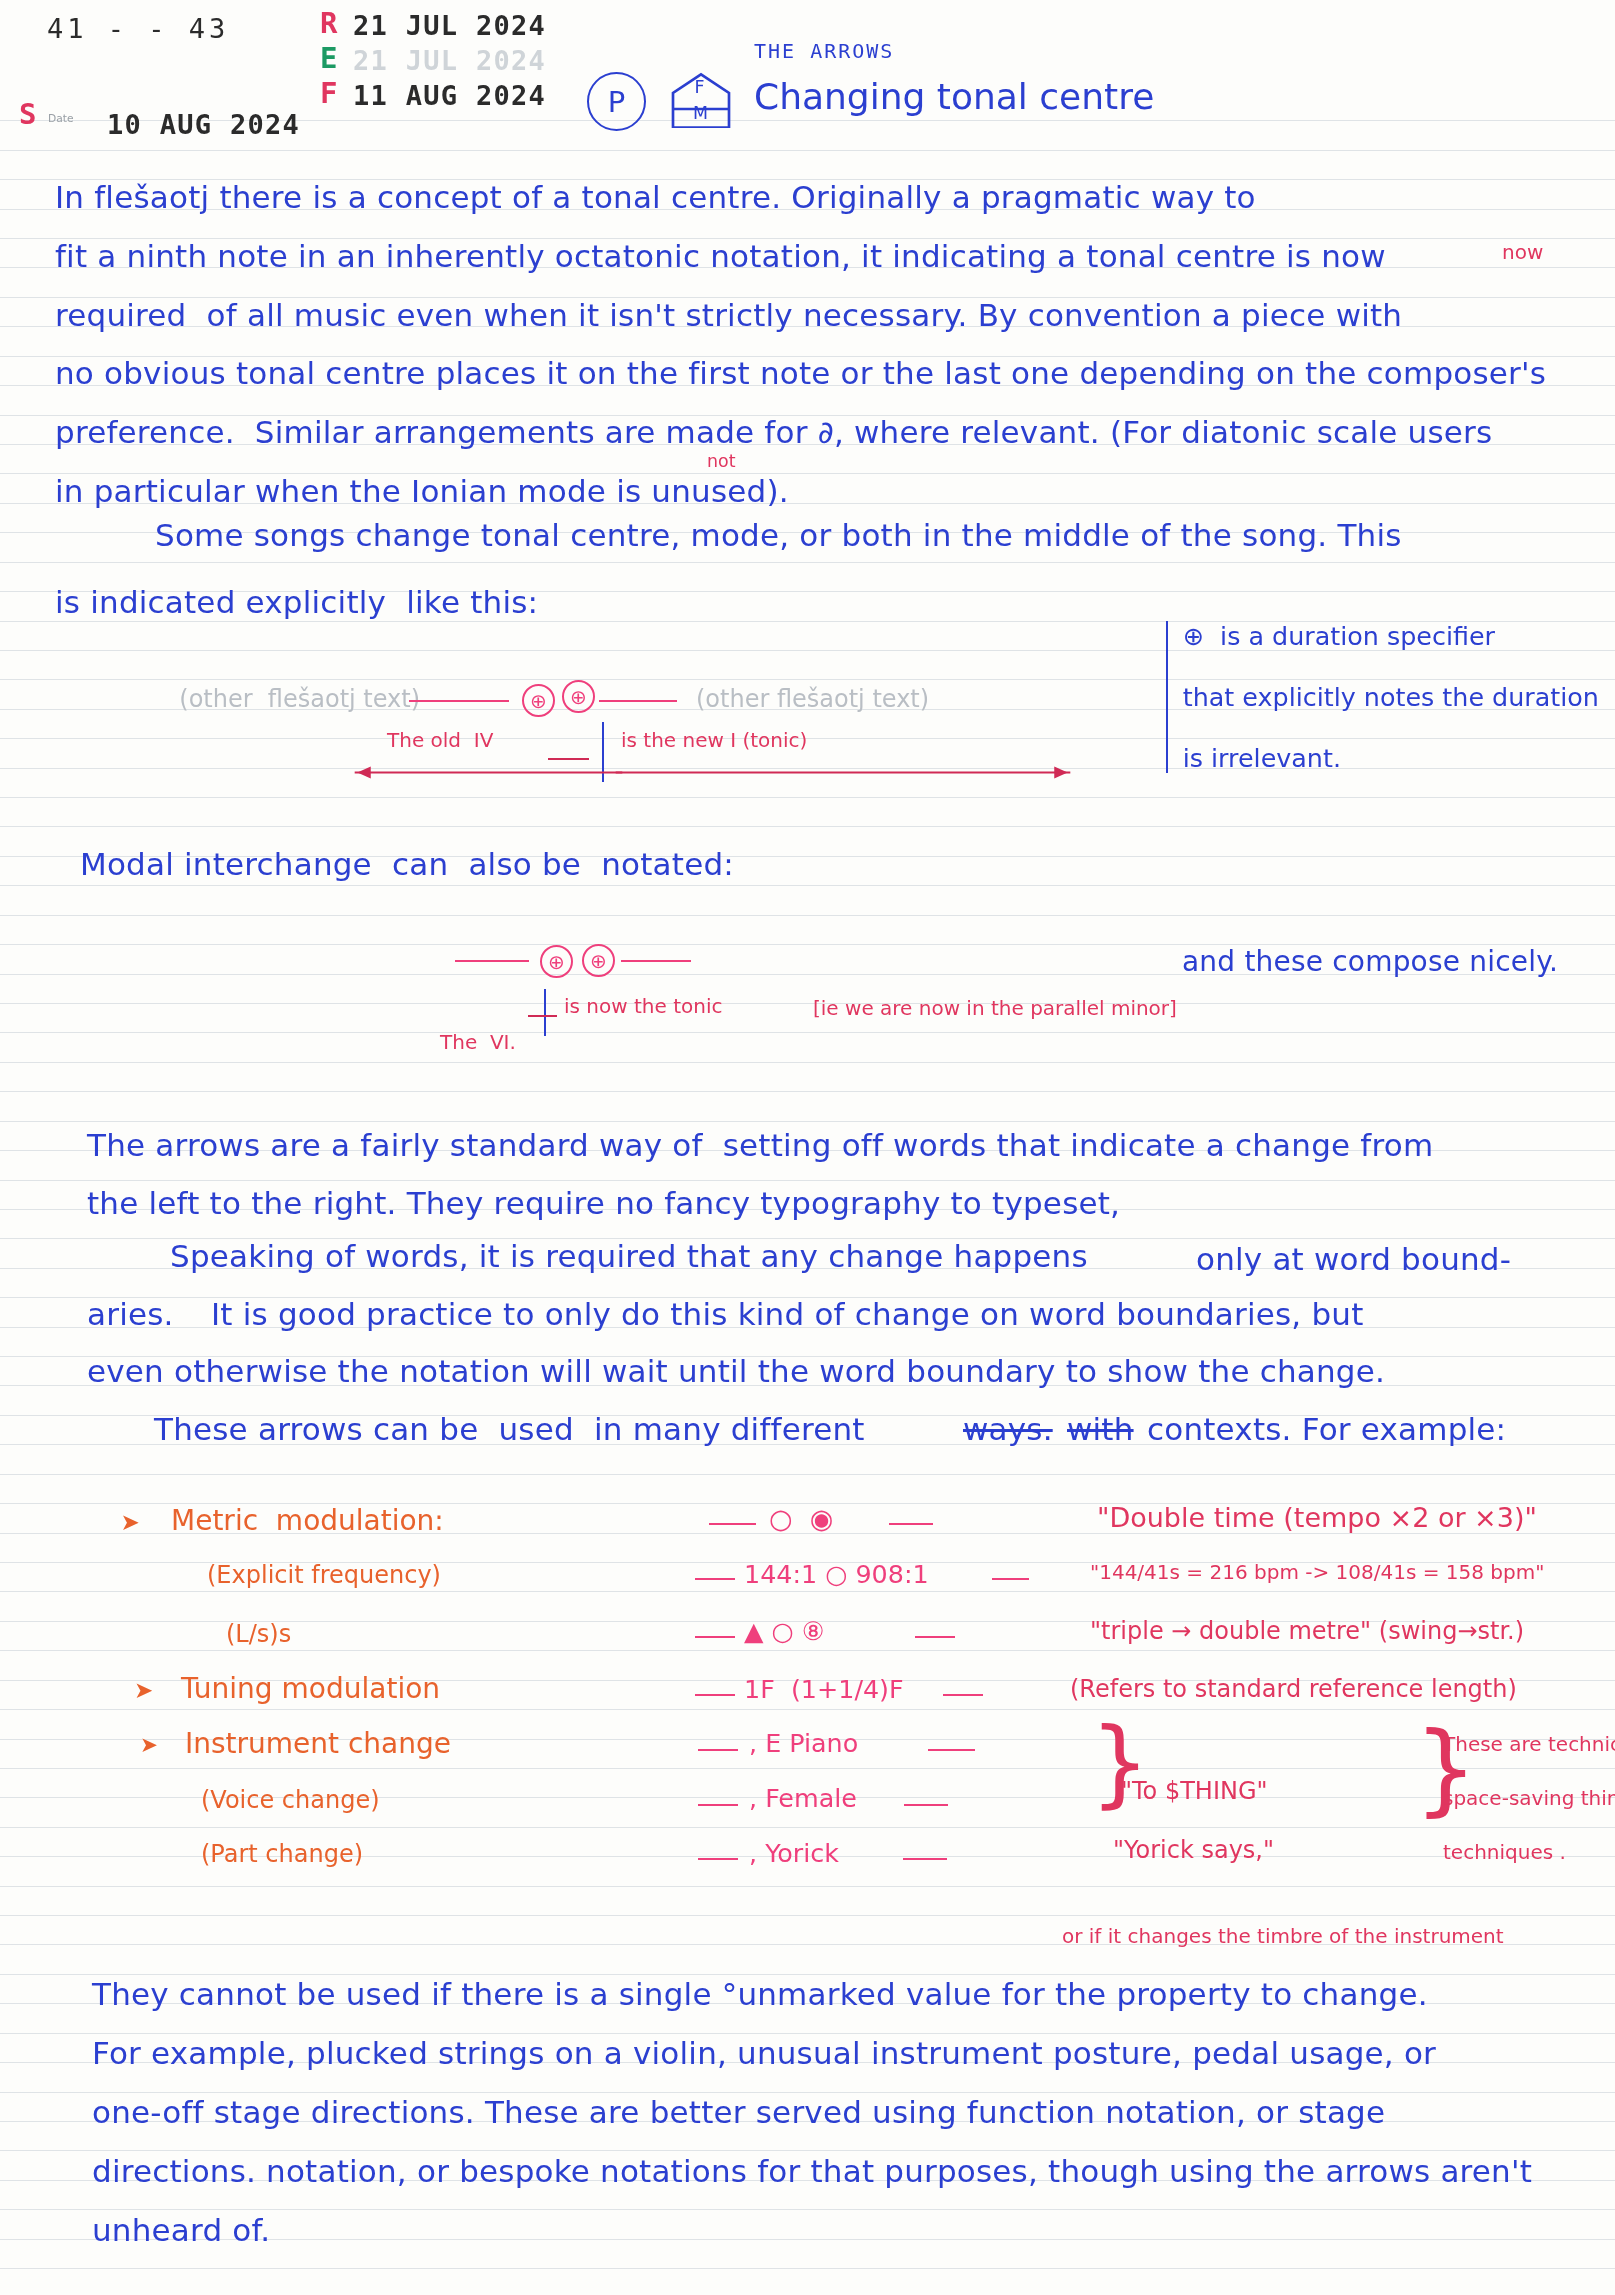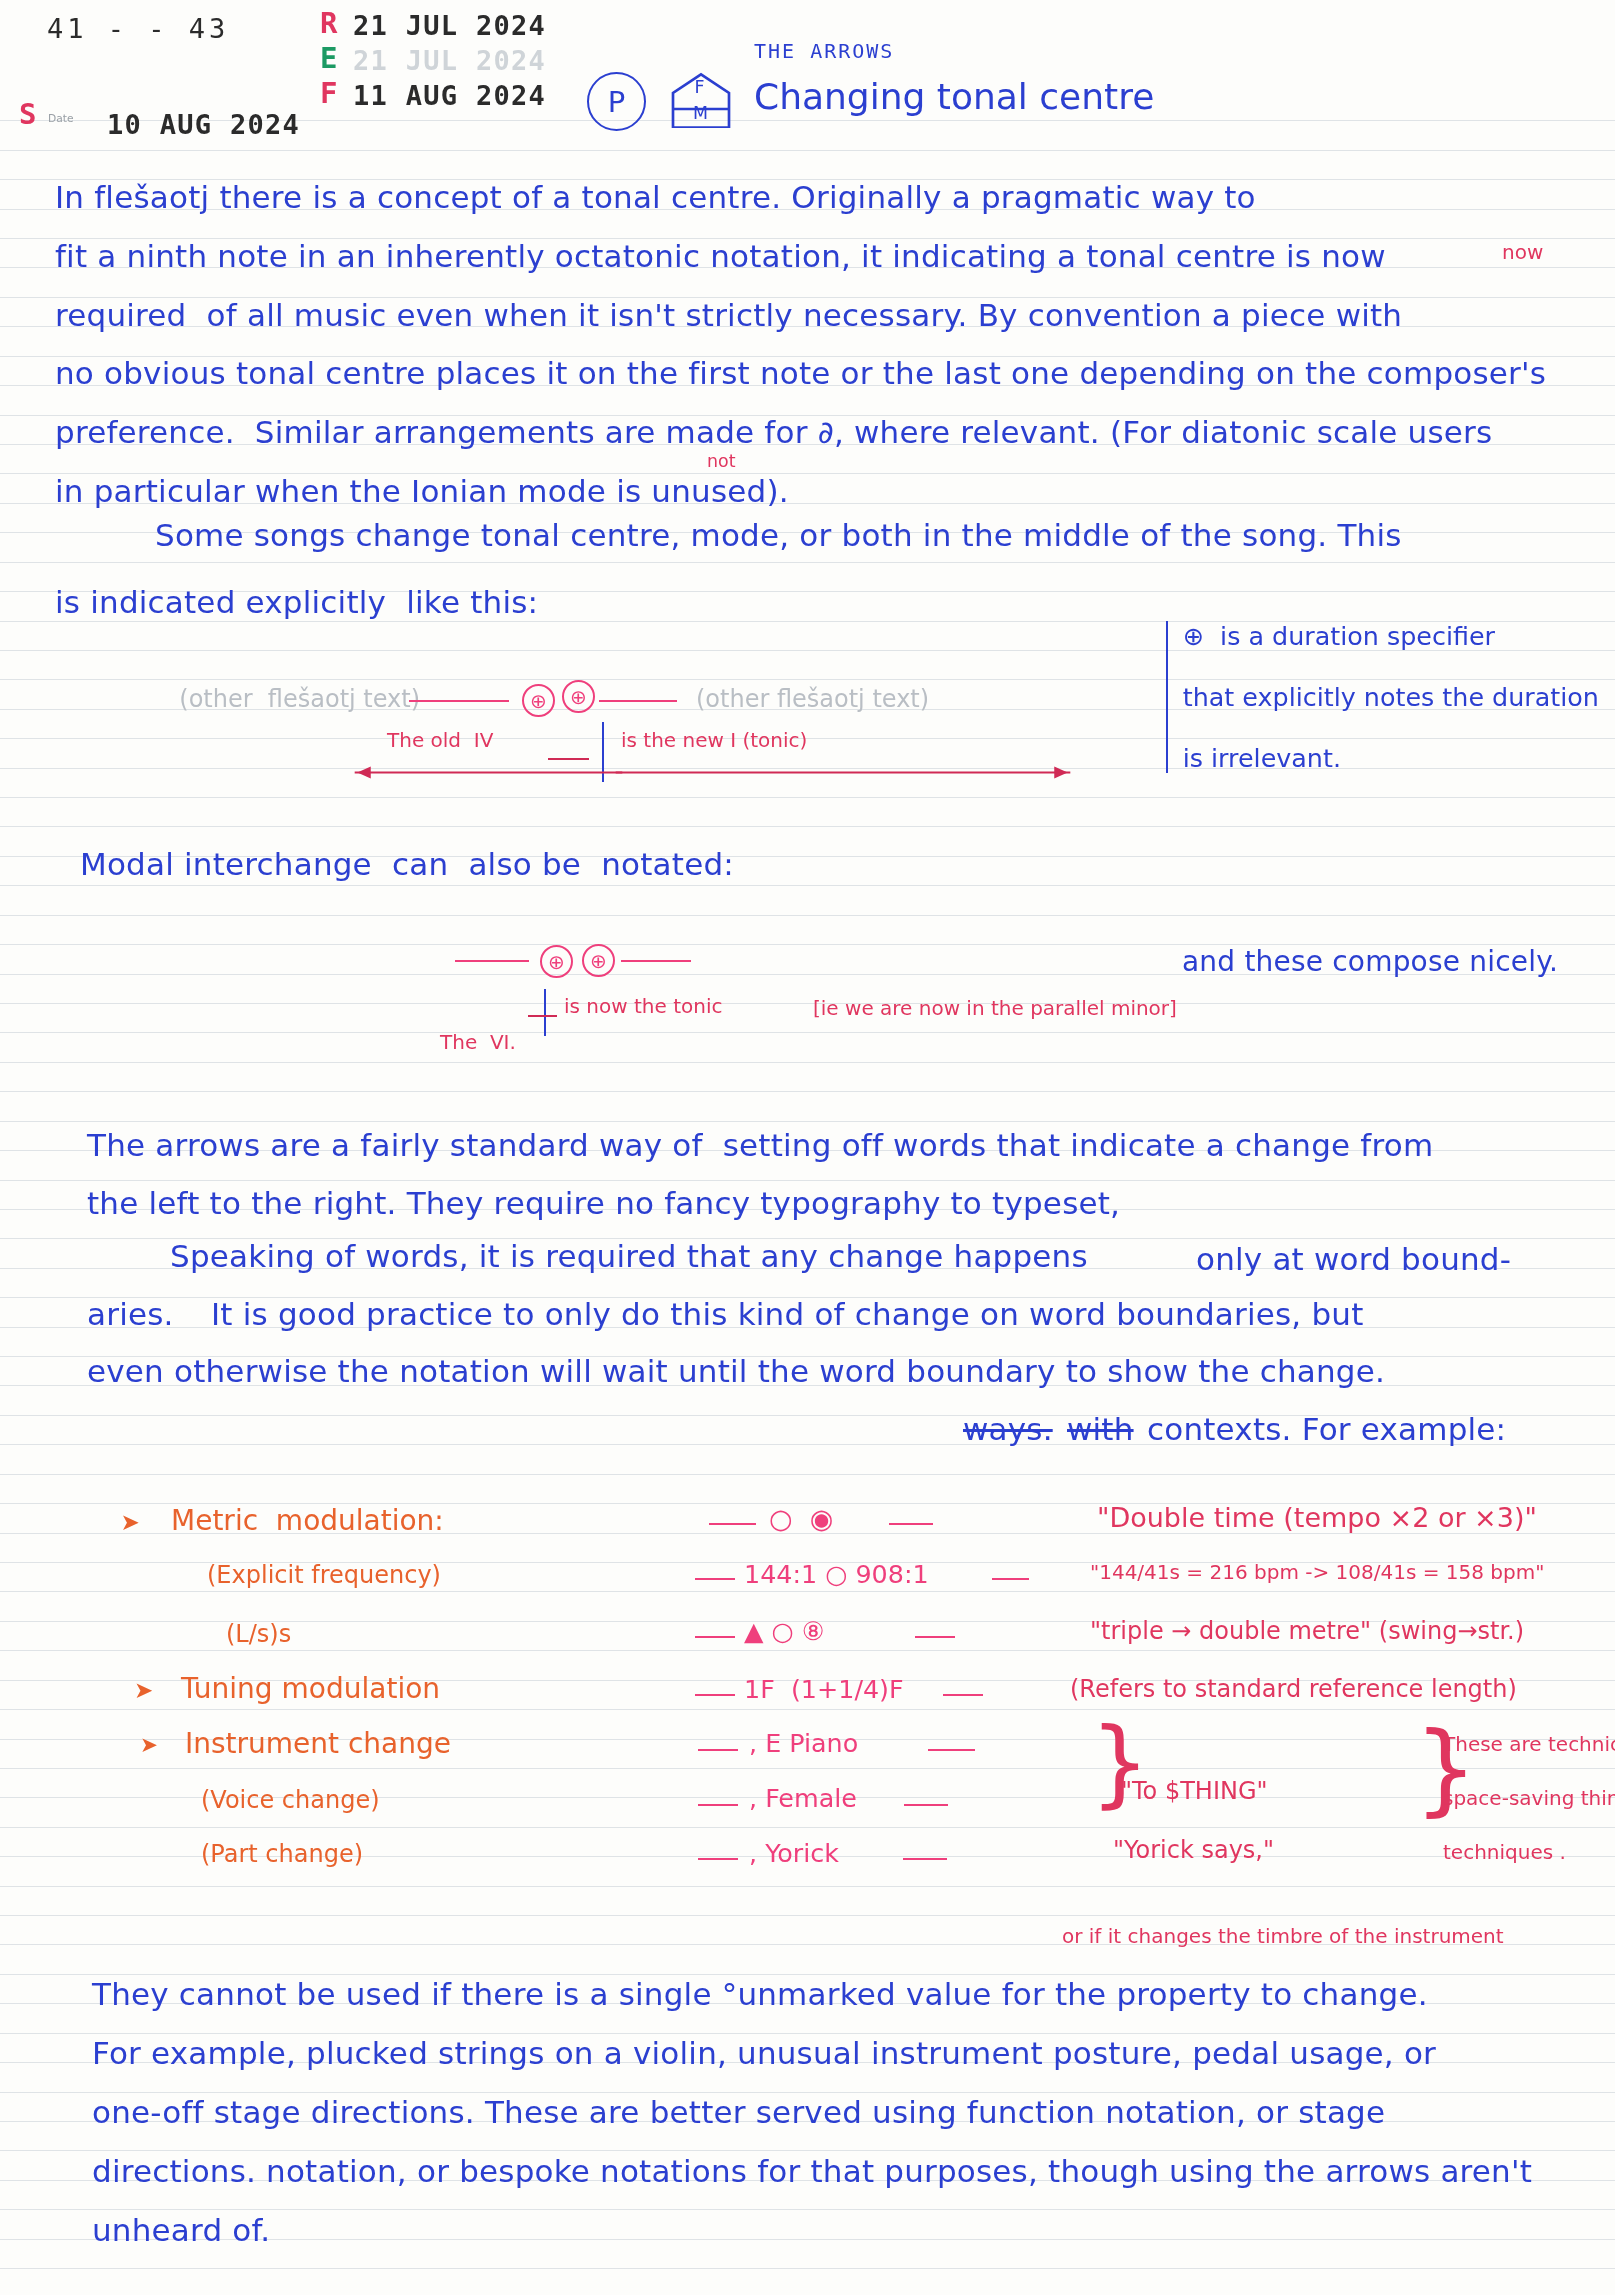--- a/index.html
+++ b/index.html
@@ -247,20 +247,21 @@
 
   <span class="ink body-line blue hand" style="left:87px;top:1130px;">The arrows are a fairly standard way of  setting off words that indicate a change from</span>
   <span class="ink body-line blue hand" style="left:87px;top:1188px;">the left to the right. They require no fancy typography to typeset,</span>
 
   <span class="ink body-line blue hand" style="left:154px;top:1241px;margin-left:16px;">Speaking of words, it is required that any change happens </span>
   <span class="ink body-line red hand" style="left:1190px;top:1244px;margin-left:6px;">only at word bound-</span>
   <span class="ink body-line red hand" style="left:87px;top:1299px;">aries.</span>
   <span class="ink body-line blue hand" style="left:211px;top:1299px;">It is good practice to only do this kind of change on word boundaries, but</span>
   <span class="ink body-line blue hand" style="left:87px;top:1356px;">even otherwise the notation will wait until the word boundary to show the change.</span>
 
+  <span class="ink body-line blue hand" style="left:154px;top:1414px;">These arrows can be  used  in many different </span>
   <span class="ink body-line blue hand strike" style="left:963px;top:1414px;">ways.</span>
   <span class="ink body-line blue hand strike" style="left:1067px;top:1414px;">with</span>
   <span class="ink body-line blue hand" style="left:1147px;top:1414px;">contexts. For example:</span>
 
   <div class="dia" style="left:107px;top:1504px;width:1484px;height:415px;">
 
     <span class="ink orange" style="left:13.4px;top:6.7px;font-size:23px;">➤</span>
     <span class="ink row-lbl orange hand" style="left:64px;top:2.7px;">Metric  modulation:</span>
     <div class="arrowline" style="left:602px;top:19px;width:47px;color:#ef3f7c;"></div>
     <span class="ink pink" style="left:662px;top:1.3px;font-size:27px;">○  ◉</span>

